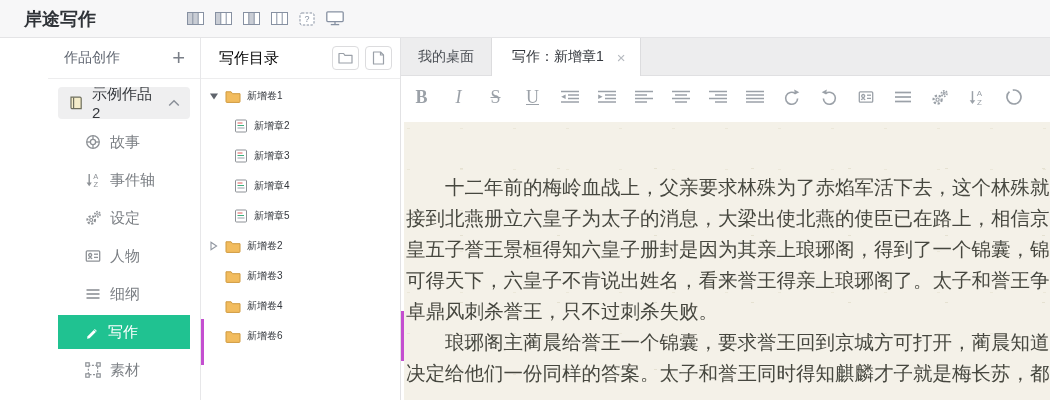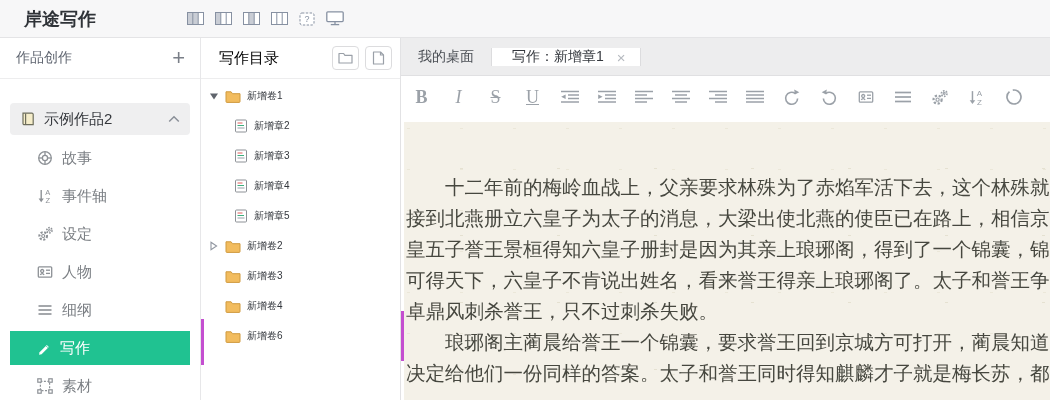--- a/index.html
+++ b/index.html
@@ -11,26 +11,26 @@
   .topbar { height:38px; background:#f7f7f8; border-bottom:1px solid #e4e4e6;
             display:flex; align-items:center; position:relative; }
   .app-title { margin-left:24px; font-size:18px; font-weight:700; color:#2f3338; }
   .topbar-icons { position:absolute; left:187px; display:flex; gap:11px; align-items:center; color:#8791a2; }
   .tb-icon { display:flex; align-items:center; justify-content:center; }
 
   
   .main { display:flex; height:362px; }
 
   
-  .sidebar { width:200px; flex:none; background:#fff; position:relative; height:362px; }
+  .sidebar { width:200px; flex:none; background:#fff; position:relative; height:362px;padding-left:48px; }
   .sidebar-header { height:41px; display:flex; align-items:center; justify-content:space-between;
                     padding:0 15px 0 16px; border-bottom:1px solid #ededee; }
   .sidebar-header .hlabel { font-size:14px; color:#5f6570; }
   .plus-btn { font-size:22px; line-height:1; color:#7a7f88; cursor:pointer; font-weight:400; }
-  .work-item { margin:24px 10px 4px; height:32px; background:#efeff0; border-radius:4px;
+  .work-item { margin:8px 10px 4px; height:32px; background:#efeff0; border-radius:4px;
                display:flex; align-items:center; gap:8px; padding:0 10px; }
   .work-item .wlabel { flex:1; font-size:15px; color:#34373c; }
   .nav-item { height:38px; display:flex; align-items:center; gap:9px; padding-left:37px;
               color:#7b7f84; font-size:15px; }
   .nav-item .nicon { color:#8d9196; display:flex; }
   .nav-item.active { margin:2px 10px; height:34px; border-radius:0; background:#20c291;
                      color:#fff; padding-left:27px; }
   .nav-item.active .nicon { color:#fff; }
 
   
@@ -49,21 +49,21 @@
   .tree-row.chapter { padding-left:33px; }
   .tree-row.selected { background:#20c291; color:#fff; height:32px; }
   .purple-bar { position:absolute; left:0; width:3px; background:#c44fd0; z-index:5; }
   .tree-panel .purple-bar { top:281px; height:46px; }
 
   
   .editor-col { flex:1; display:flex; flex-direction:column; position:relative; overflow:hidden;
                 background:#fff; height:362px; }
   .editor-col .purple-bar { top:273px; height:50px; }
   .tab-bar { height:38px; background:#ededee; display:flex; flex:none;
-             box-shadow:inset 0 -1px 0 #e0e0e2;align-items:center; }
+             box-shadow:inset 0 -1px 0 #e0e0e2; }
   .tab { display:flex; align-items:center; justify-content:center; padding:0 17px;
          font-size:14px; color:#4b4f55; border-right:1px solid #dcdcde; cursor:pointer; }
   .tab.active { background:#fff; color:#33373d; padding:0 14px 0 20px; }
   .tab .close { margin-left:13px; color:#b5b9bf; font-size:15px; line-height:1; }
 
   .toolbar { height:42px; background:#fff; display:flex; align-items:center; padding-left:10px; flex:none; }
   .tool { width:21px; margin-right:16px; display:flex; align-items:center; justify-content:center;
           color:#9ba1a8; cursor:pointer; flex:none; }
   .tool.letter { font-family:"Liberation Serif","DejaVu Serif",serif; font-size:18px; height:22px; }
   .tool.b { font-weight:700; }

